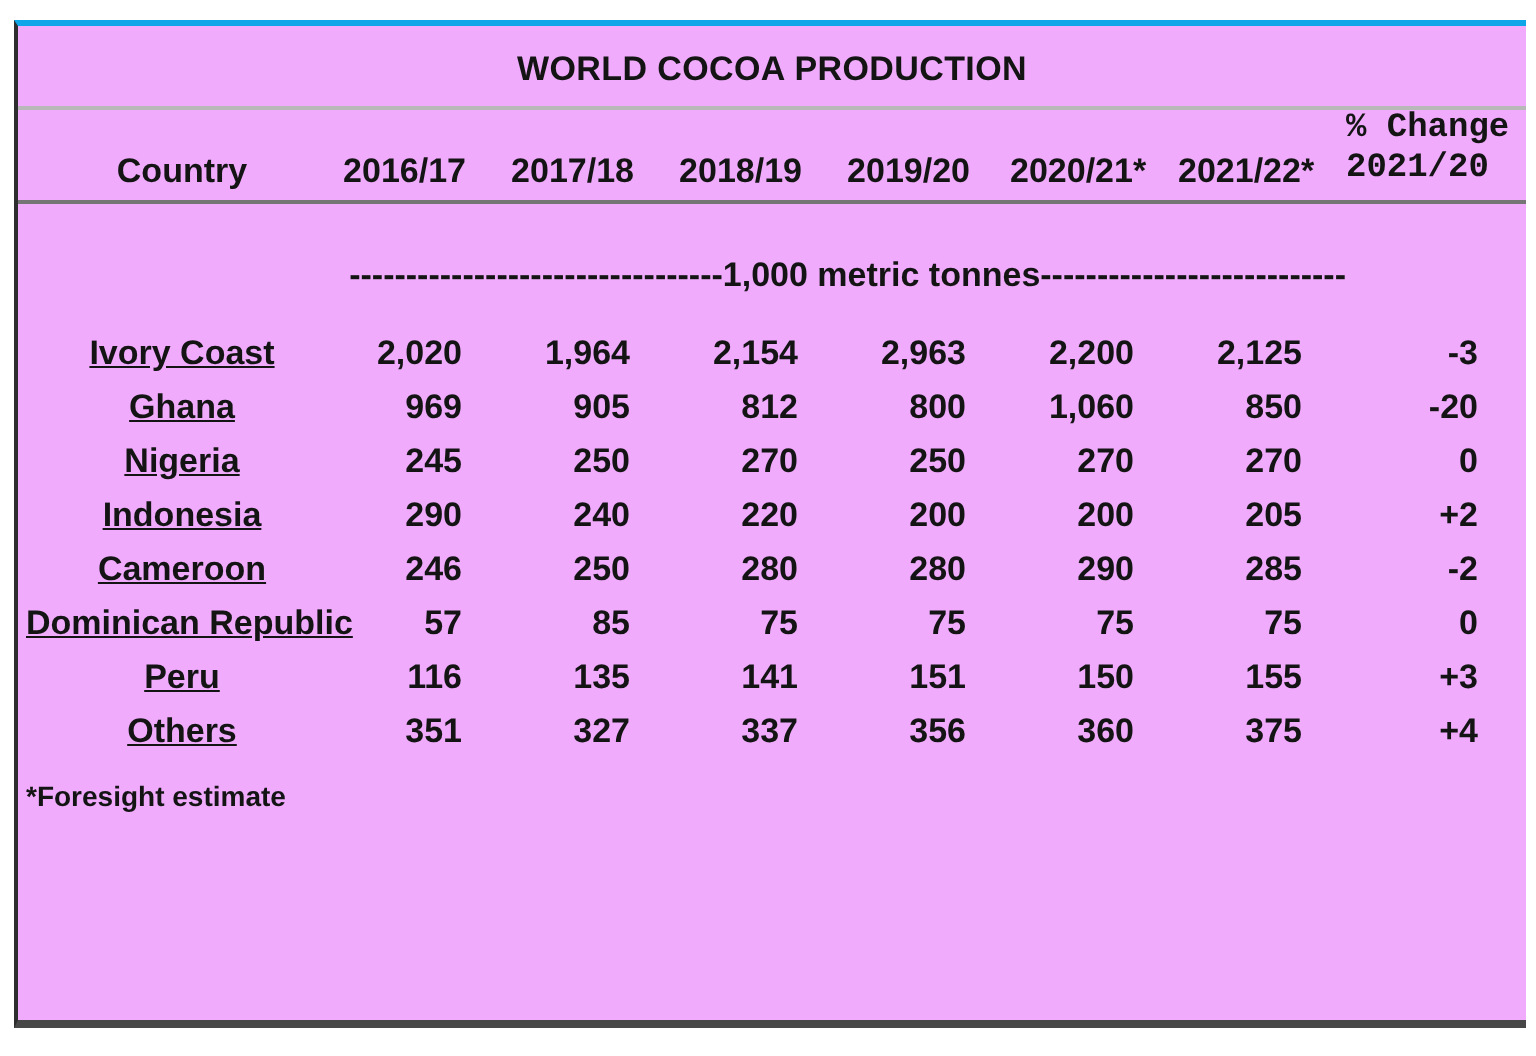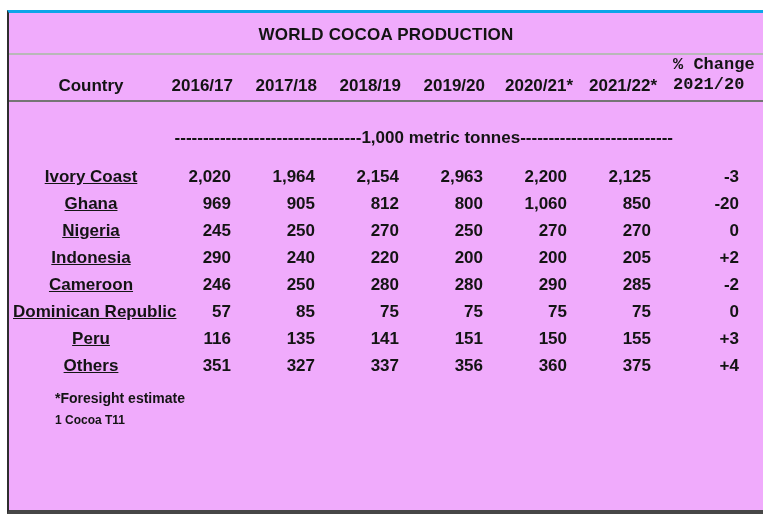--- a/index.html
+++ b/index.html
@@ -21,21 +21,21 @@
   th.h-year{text-align:right;padding-right:20px;margin-left:21px;}
   th.h-pct{text-align:left;padding-right:4px;line-height:1.2;font-family:Liberation Mono, monospace;}
   .units-cell{font-size:17px;text-align:right;padding:23px 0 12px 0;white-space:nowrap;
               overflow:hidden;}
   tbody td{font-size:17px;height:27px;padding:0;white-space:nowrap;overflow:visible;}
   td.country{text-align:center;padding-left:4px;text-decoration:underline;}
   td.num{text-align:right;padding-right:22px;}
   td.pct{text-align:right;padding-right:24px;}
   tr.total-row td{padding-top:16px;padding-bottom:9px;border-bottom:2px solid #757575;}
   tr.total-row td.country{padding-left:46px;}
-  .footer{padding:10px 0 0 4px;margin-left:42px;}
+  .footer{padding:10px 0 0 4px;}
   .fn1{font-size:14px;margin-bottom:7px;}
   .fn2{font-size:12px;}
 </style>
 </head>
 <body>
 
 <div class="frame">
   <div class="title-row">WORLD COCOA PRODUCTION</div>
 
   <table>
@@ -150,15 +150,14 @@
         <td class="num">360</td>
         <td class="num">375</td>
         <td class="pct">+4</td>
       </tr>
 
     </tbody>
   </table>
 
   <div class="footer">
     <div class="fn1">*Foresight estimate</div>
-    <div class="fn2">1 Cocoa T11</div>
   </div>
 </div>
 
 </body></html>

